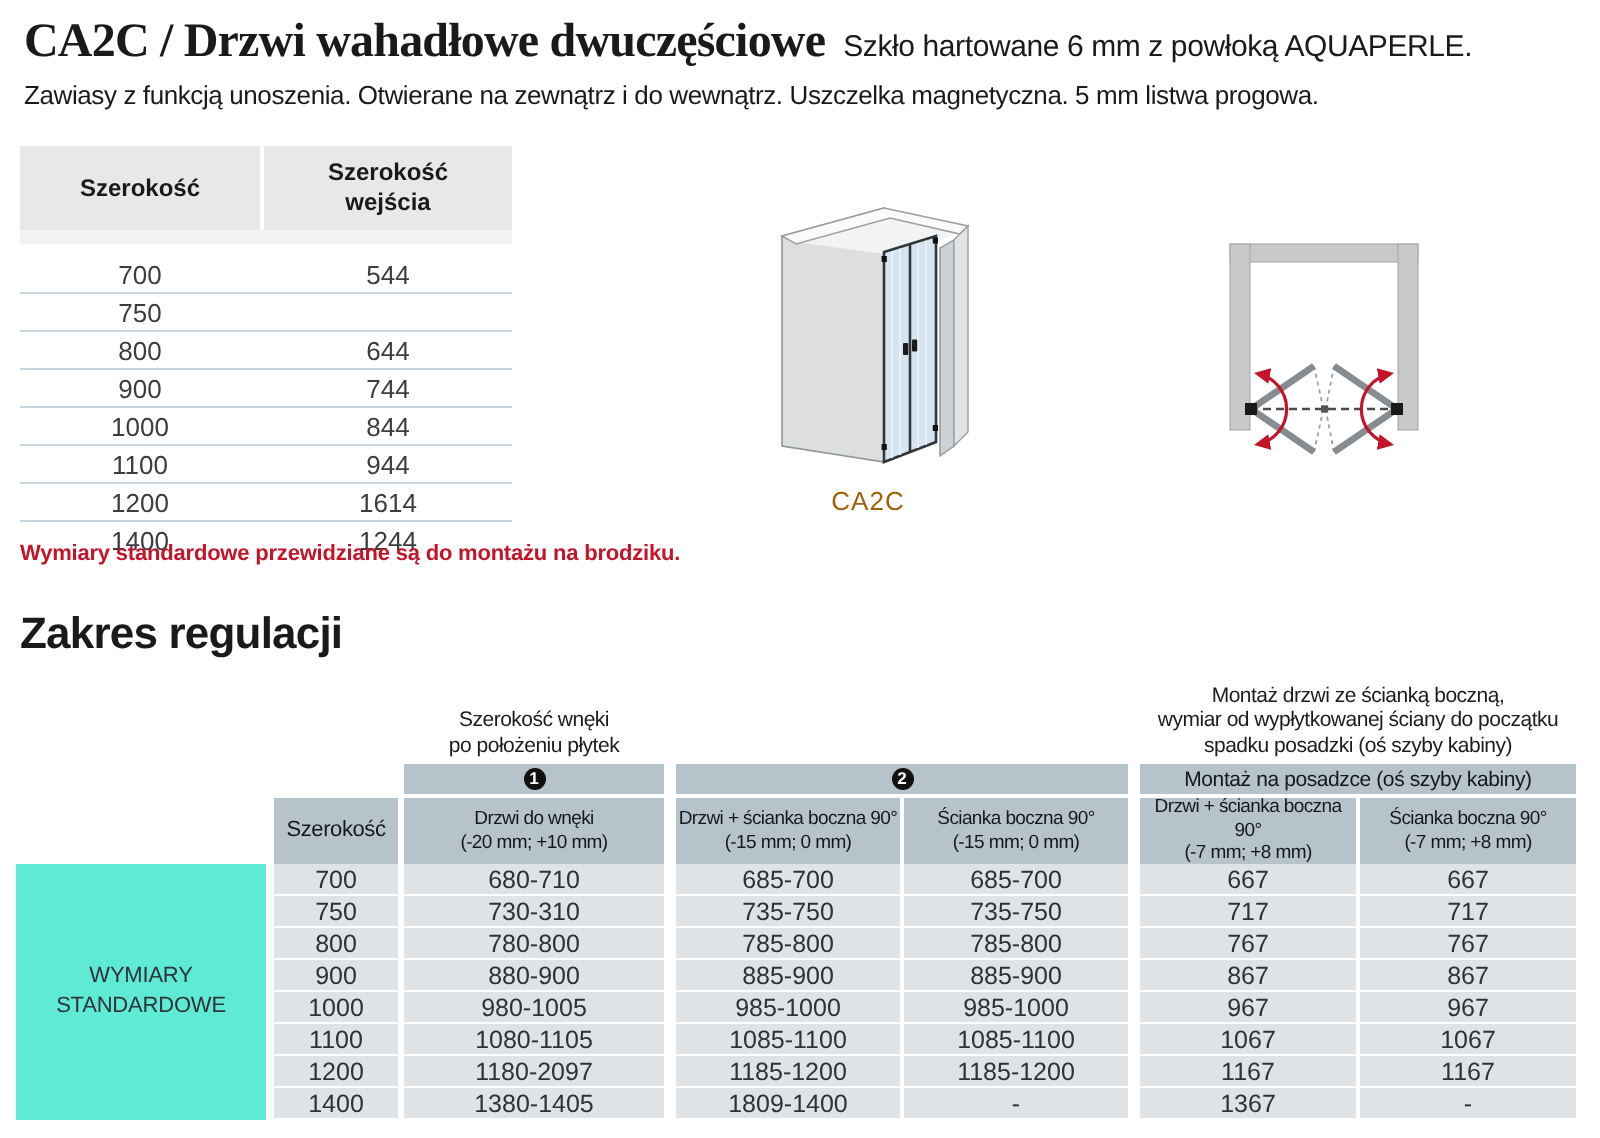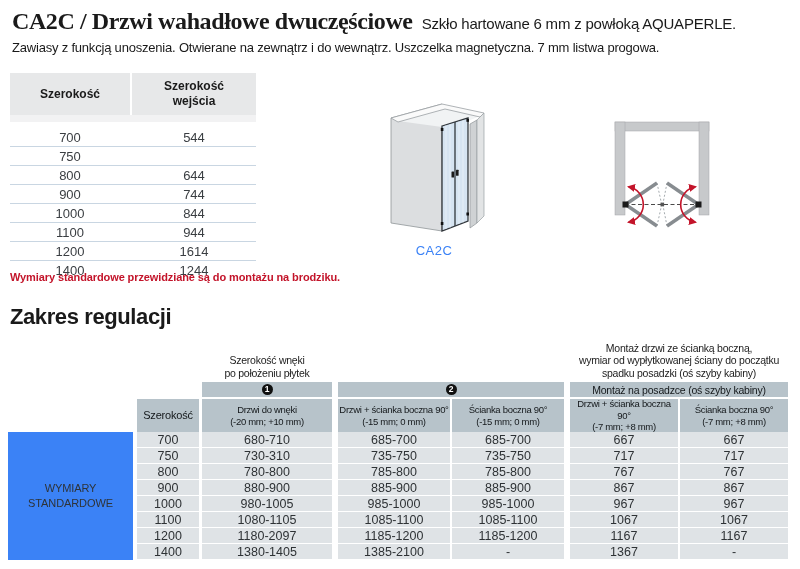--- a/index.html
+++ b/index.html
@@ -22,53 +22,53 @@
   .st-band{height:7px;background:#f2f2f3;}
   .st-rows{margin-top:6px;}
   .st-row{display:flex;gap:2px;height:18px;}
   .st-row + .st-row{border-top:1px solid #c9d6e2;}
   .st-cell{display:flex;align-items:center;justify-content:center;font-size:13px;color:#3a3e42;}
   .st-cell.c1{flex:0 0 120px;} .st-cell.c2{flex:0 0 124px;}
 
   .note{position:absolute;left:10px;top:271px;font-size:11px;font-weight:bold;color:#c3142a;letter-spacing:-0.1px;}
 
   .iso-wrap{position:absolute;left:385px;top:80px;width:190px;height:185px;}
-  .iso-label{position:absolute;left:0;top:163px;width:98px;text-align:center;font-size:13px;color:#3b82f6;letter-spacing:0.5px;}
+  .iso-label{position:absolute;left:0;top:163px;width:98px;text-align:center;font-size:13px;color:#a16207;letter-spacing:0.5px;}
   .tv-wrap{position:absolute;left:605px;top:95px;width:110px;height:140px;}
 
   .h2{position:absolute;left:10px;top:304px;font-size:22px;font-weight:bold;letter-spacing:-0.4px;}
 
   
   .adj{position:absolute;left:8px;top:338px;display:grid;
        grid-template-columns:125px 4px 62px 3px 130px 6px 112px 2px 112px 6px 108px 2px 108px;
        grid-template-rows:44px 15px 2px 33px repeat(8,16px);}
   .ghead{display:flex;flex-direction:column;justify-content:flex-end;text-align:center;
          font-size:10.5px;line-height:1.18;padding-bottom:3px;color:#1c1c1c;letter-spacing:-0.25px;}
   .badgebar{background:#b7c3ca;display:flex;align-items:center;justify-content:center;}
   .badge{width:11px;height:11px;border-radius:50%;background:#101010;color:#fff;font-size:8.5px;
          font-weight:bold;display:flex;align-items:center;justify-content:center;line-height:1;}
   .bartext{font-size:10.5px;color:#14181b;letter-spacing:-0.2px;}
   .shead{background:#b7c3ca;display:flex;align-items:center;justify-content:center;text-align:center;
          font-size:9.5px;line-height:1.2;color:#14181b;letter-spacing:-0.3px;}
   .shead.big{font-size:11px;letter-spacing:-0.2px;}
   .dc{background:#dfe3e6;border-bottom:1px solid #fff;display:flex;align-items:center;justify-content:center;
       font-size:12.5px;color:#2e3235;}
-  .rowlabel{background:#3b82f6;display:flex;align-items:center;justify-content:center;text-align:center;
+  .rowlabel{background:#5eead4;display:flex;align-items:center;justify-content:center;text-align:center;
             font-size:11px;line-height:1.35;color:#2e3338;letter-spacing:-0.1px;}
 </style>
 </head>
 <body>
 
 <div class="page">
 
   <div class="titlebar">
     <span class="title">CA2C / Drzwi wahadłowe dwuczęściowe</span>
     <span class="subtitle">Szkło hartowane 6 mm z powłoką AQUAPERLE.</span>
   </div>
-  <div class="desc">Zawiasy z funkcją unoszenia. Otwierane na zewnątrz i do wewnątrz. Uszczelka magnetyczna. 7 mm listwa progowa.</div>
+  <div class="desc">Zawiasy z funkcją unoszenia. Otwierane na zewnątrz i do wewnątrz. Uszczelka magnetyczna. 5 mm listwa progowa.</div>
 
   <div class="size-table">
     <div class="st-head">
       <div class="st-hcell c1 pre">Szerokość</div>
       <div class="st-hcell c2 pre">Szerokość
 wejścia</div>
     </div>
     <div class="st-band"></div>
     <div class="st-rows">
       <div class="st-row">
@@ -234,19 +234,19 @@
 
     <div class="dc" style="grid-area:11/3">1200</div>
     <div class="dc" style="grid-area:11/5">1180-2097</div>
     <div class="dc" style="grid-area:11/7">1185-1200</div>
     <div class="dc" style="grid-area:11/9">1185-1200</div>
     <div class="dc" style="grid-area:11/11">1167</div>
     <div class="dc" style="grid-area:11/13">1167</div>
 
     <div class="dc" style="grid-area:12/3">1400</div>
     <div class="dc" style="grid-area:12/5">1380-1405</div>
-    <div class="dc" style="grid-area:12/7">1385-2100</div>
+    <div class="dc" style="grid-area:12/7">1809-1400</div>
     <div class="dc" style="grid-area:12/9">-</div>
     <div class="dc" style="grid-area:12/11">1367</div>
     <div class="dc" style="grid-area:12/13">-</div>
   </div>
 
 </div>
 
 </body></html>

